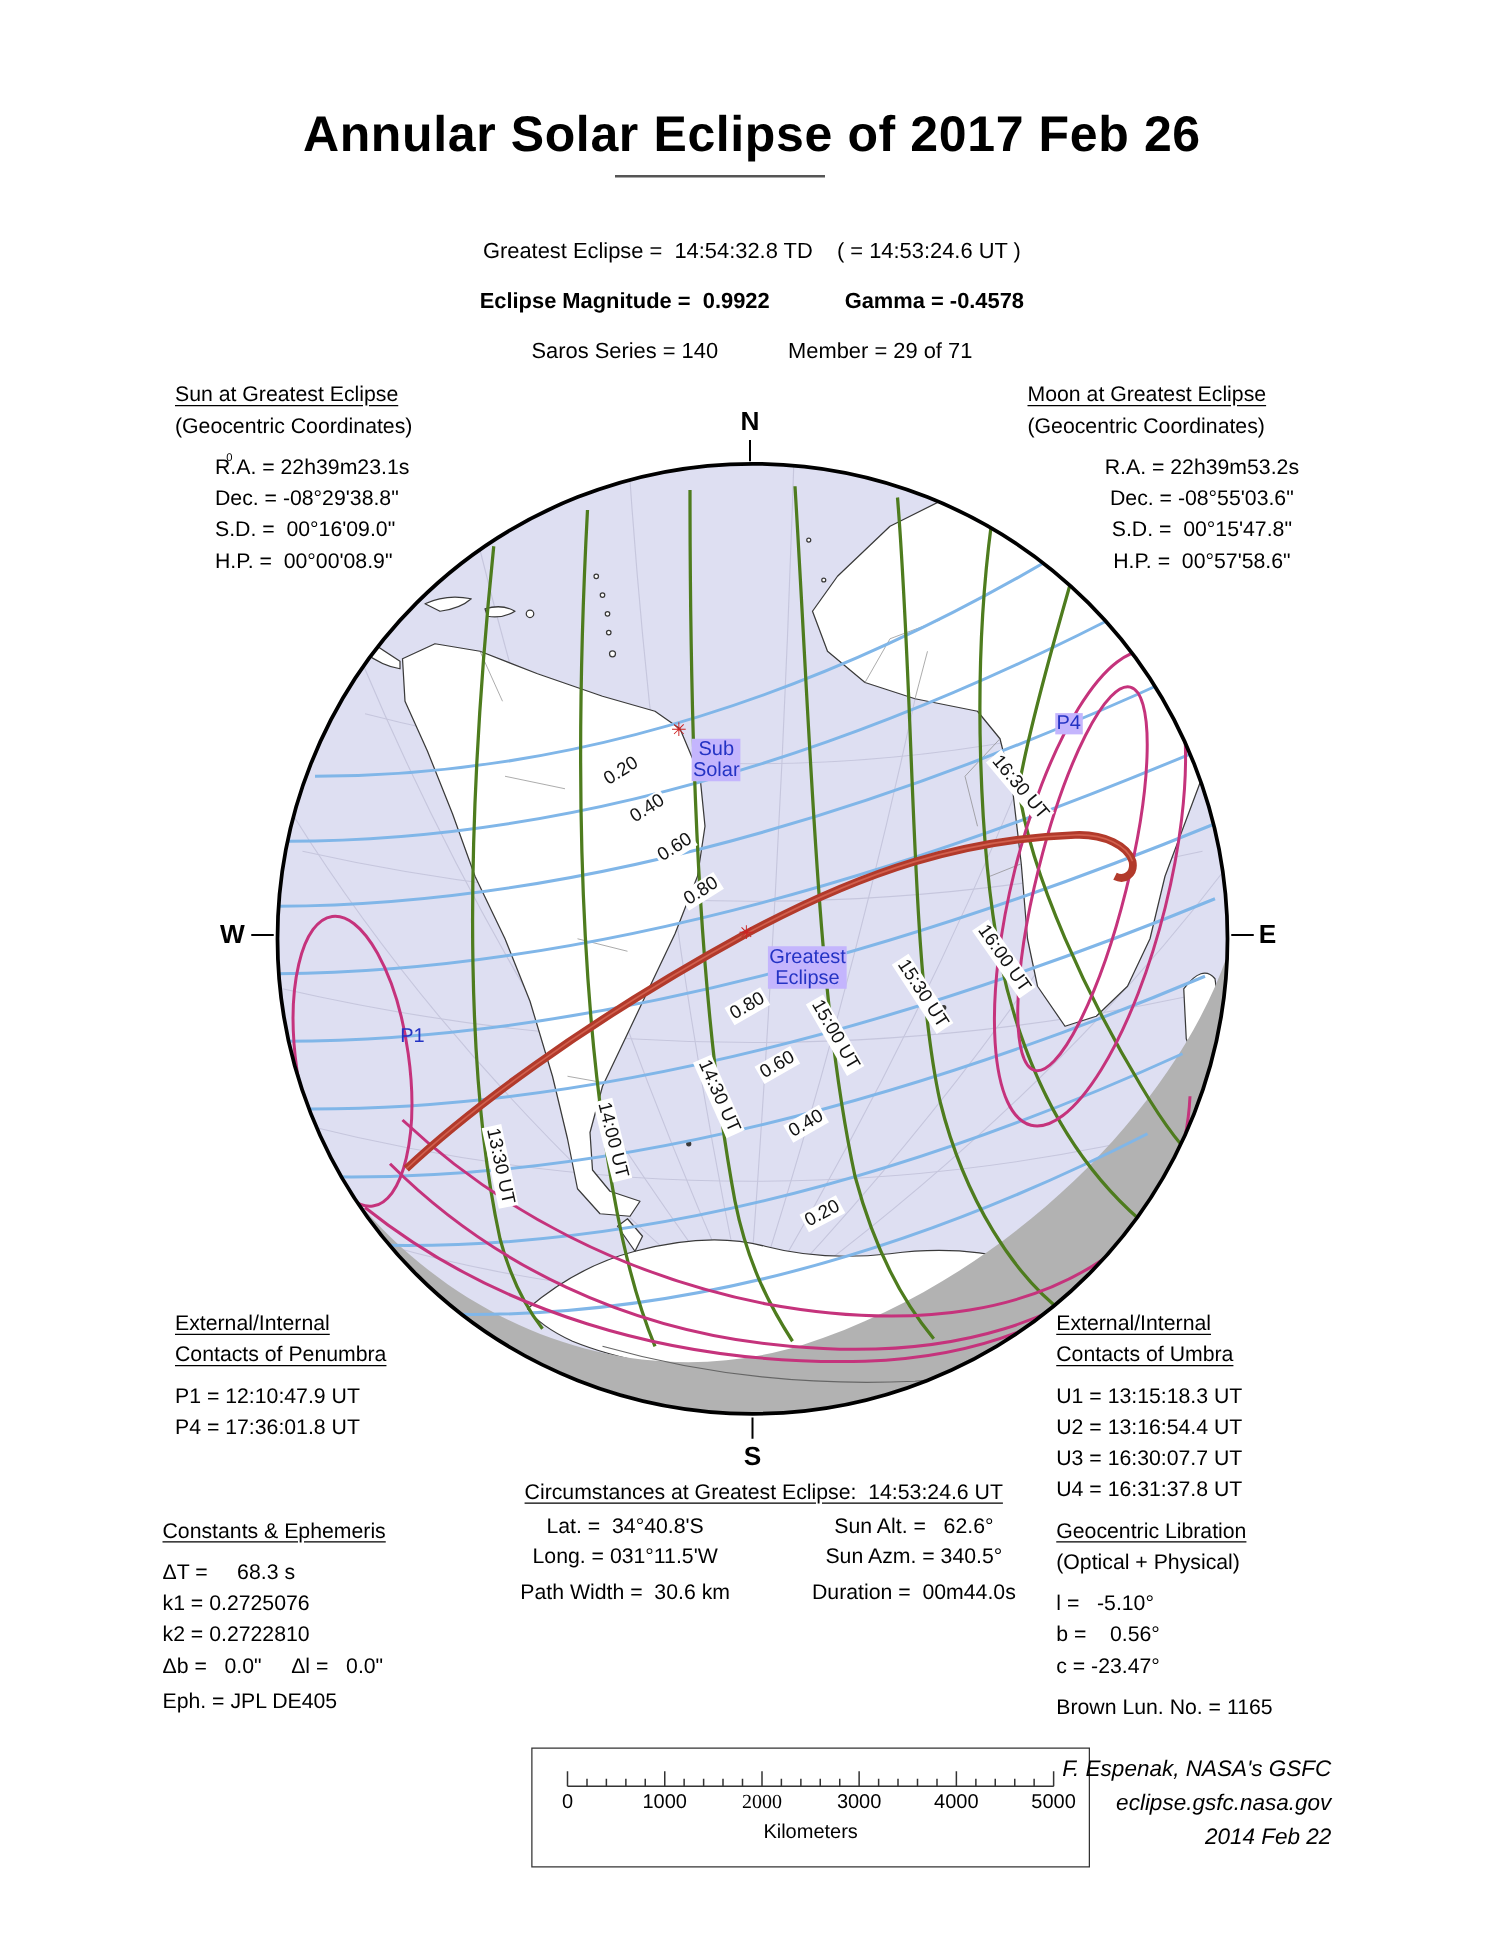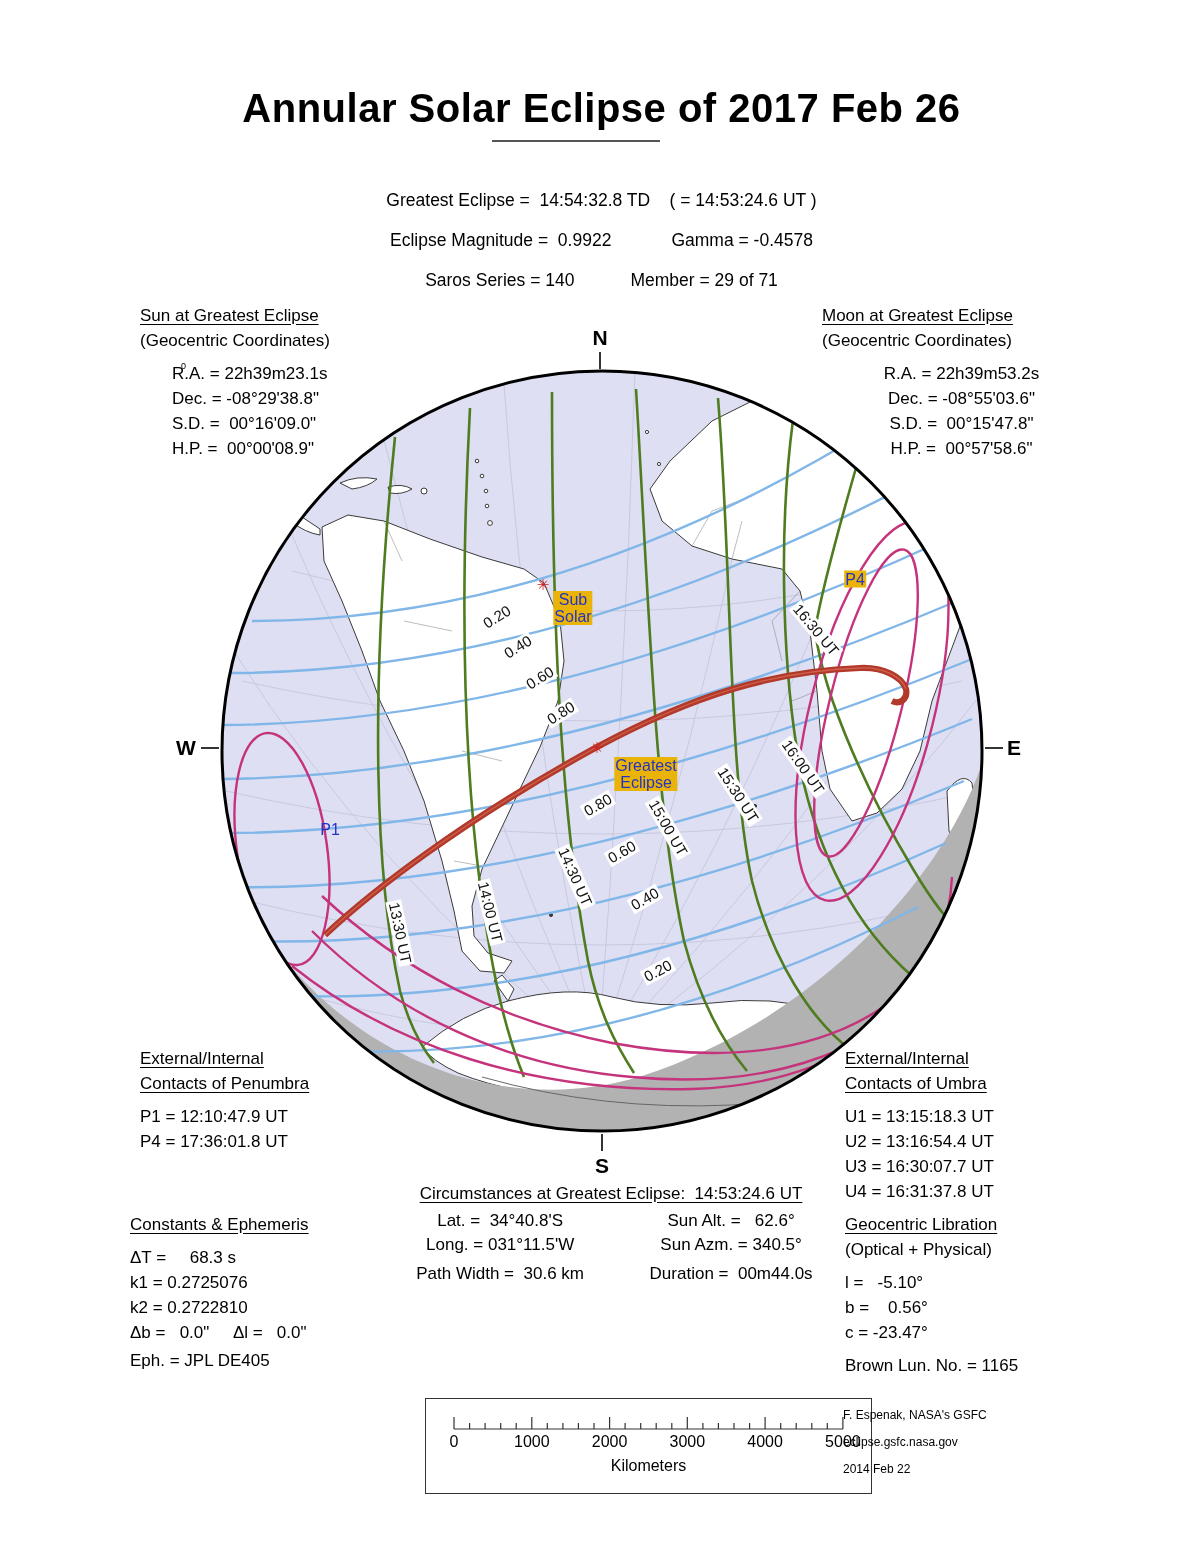--- a/index.html
+++ b/index.html
@@ -15,40 +15,40 @@
   .panel .psub{margin-bottom:8px;}
   .ctr{text-align:left;}
   .circ-title{font-size:17px;text-decoration:underline;text-underline-offset:3px;text-align:center;}
   .circ-grid{display:grid;grid-template-columns:52% 48%;font-size:17px;line-height:24px;}
   .circ-grid div{text-align:center;white-space:pre;}
   
   #map{left:172px;top:321px;width:860px;height:860px;}
   #map svg{position:absolute;left:0;top:0;}
   .mlabel{position:absolute;font-size:15px;background:#fff;color:#111;padding:0 2px;
           transform-origin:center;white-space:pre;line-height:16px;}
-  .blab{position:absolute;font-size:16px;color:#2433c4;background:#eab308;text-align:center;
+  .blab{position:absolute;font-size:16px;color:#2433c4;background:#c4b5fd;text-align:center;
         line-height:17px;padding:0 1px;}
   .ast{position:absolute;color:#cc2222;font-size:15px;line-height:15px;}
   .compass{position:absolute;font-size:21px;font-weight:bold;color:#000;}
-  #credit{font-size:12px;line-height:27px;text-align:left;}
+  #credit{font-style:italic;font-size:18px;line-height:27px;text-align:right;}
   #scalebox{border:1.3px solid #333;}
   .scalenum{position:absolute;top:34px;font-size:16px;transform:translateX(-50%);}
   #scaleunit{position:absolute;left:0;top:58px;width:389px;text-align:center;font-size:16px;}
   .ra-sup{position:absolute;font-size:9px;top:-7px;left:41px;}
 </style>
 </head>
 <body>
 
 <div id="page">
 
   <div class="abs" id="title">Annular Solar Eclipse of  2017 Feb 26</div>
   <div class="abs" id="title-rule"></div>
 
   <div class="abs hline pre" style="top:190px;">Greatest Eclipse =  14:54:32.8 TD    ( = 14:53:24.6 UT )</div>
-  <div class="abs hline" style="top:230px;">
+  <div class="abs hline" style="top:230px;font-weight:bold;">
     <span class="pre">Eclipse Magnitude =  0.9922</span><span style="display:inline-block;width:60px;"></span><span class="pre">Gamma = -0.4578</span>
   </div>
   <div class="abs hline" style="top:270px;">
     <span class="pre">Saros Series = 140</span><span style="display:inline-block;width:56px;"></span><span class="pre">Member = 29 of 71</span>
   </div>
 
   <div class="abs panel" style="left:140px;top:303px;width:240px;">
     <div class="ctr ptitle">Sun at Greatest Eclipse</div>
     <div class="ctr psub">(Geocentric Coordinates)</div>
     <div style="padding-left:32px;position:relative;">
@@ -299,21 +299,21 @@
           <line x1="308" y1="30" x2="308" y2="24"></line>
           <line x1="323.6" y1="30" x2="323.6" y2="24"></line>
         <line x1="354.7" y1="30" x2="354.7" y2="24"></line>
           <line x1="370.2" y1="30" x2="370.2" y2="24"></line>
           <line x1="385.8" y1="30" x2="385.8" y2="24"></line>
           <line x1="401.3" y1="30" x2="401.3" y2="24"></line>
       </g>
     </svg>
     <span class="scalenum" style="left:28px;">0</span>
     <span class="scalenum" style="left:105.8px;">1000</span>
-    <span class="scalenum" style="left:183.6px;">2000</span>
+    <span class="scalenum" style="left:183.6px;font-family:Liberation Serif, serif;">2000</span>
     <span class="scalenum" style="left:261.3px;">3000</span>
     <span class="scalenum" style="left:339.1px;">4000</span>
     <span class="scalenum" style="left:416.9px;">5000</span>
     <span id="scaleunit" style="left:28px;">Kilometers</span>
   </div>
 
   <div class="abs" id="credit" style="left:843px;top:1402px;width:222px;">
     <div>F. Espenak, NASA's GSFC</div>
     <div>eclipse.gsfc.nasa.gov</div>
     <div>2014 Feb 22</div>

